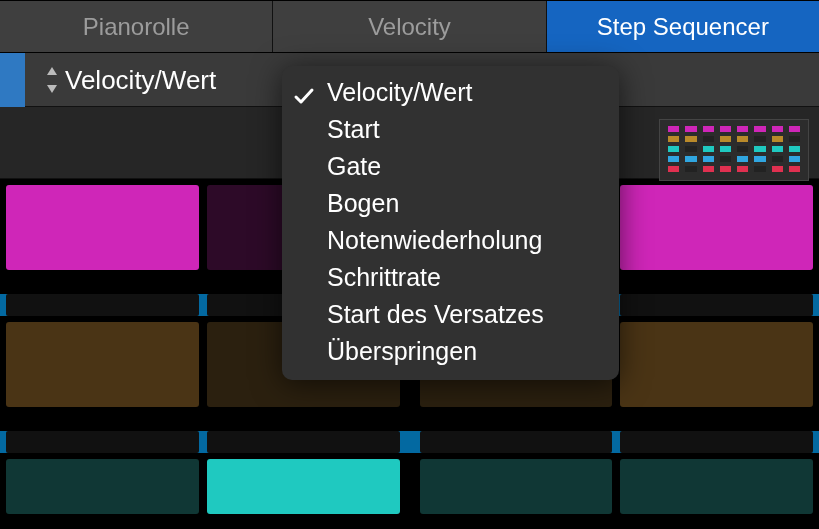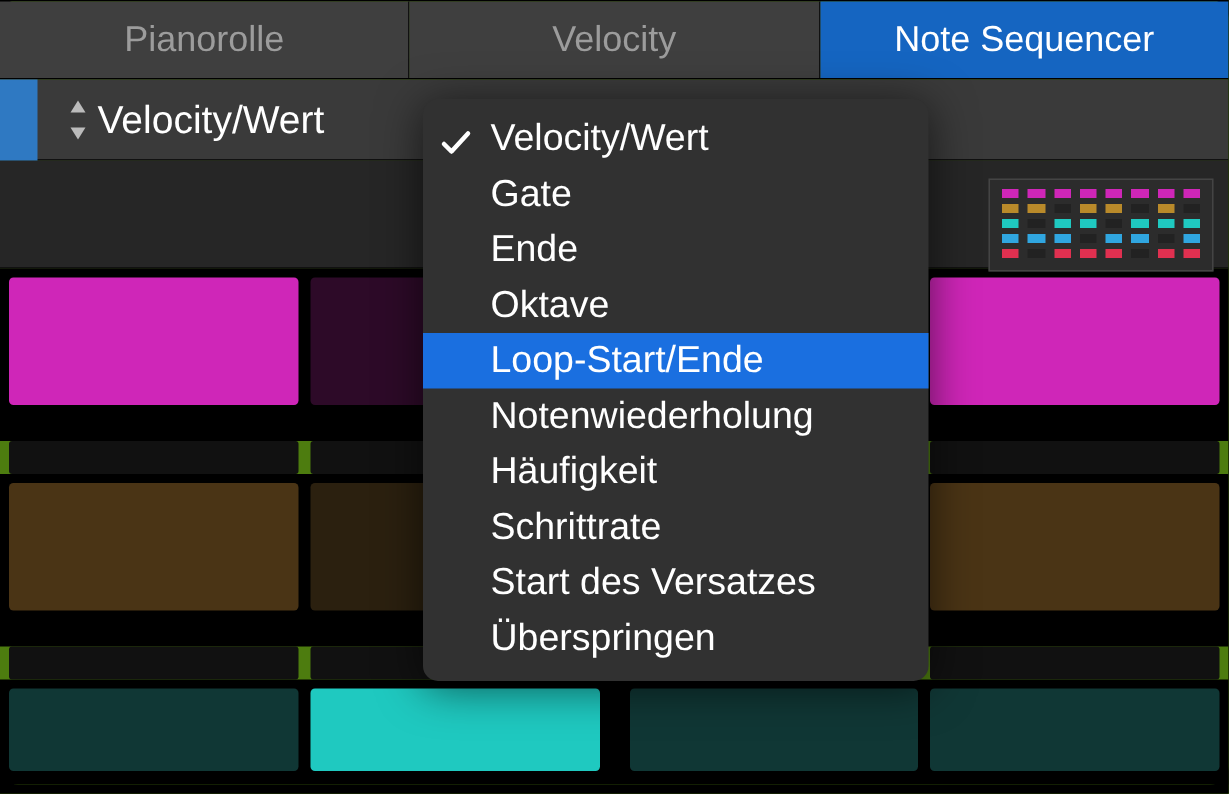--- a/index.html
+++ b/index.html
@@ -1,18 +1,18 @@
 <!DOCTYPE html>
 <html><head>
 <meta charset="utf-8">
 <style>
   * { box-sizing: border-box; margin: 0; padding: 0; }
   html, body { width: 819px; height: 529px; overflow: hidden; background: #000; font-family: -apple-system, "Helvetica Neue", Arial, sans-serif; }
 
-  .root { position: relative; width: 819px; height: 523px; background: #4d7c0f; border-radius: 12px; }
+  .root { position: relative; width: 819px; height: 523px; background: #0369a1; border-radius: 12px; }
 
   
   .tabbar { display: flex; height: 53px; border-top: 1px solid #000; border-bottom: 1px solid #000; }
   .tab { flex: 1; display: flex; align-items: center; justify-content: center; font-size: 24px; background: #3f3f3f; color: #9c9c9c; cursor: pointer; border-right: 1px solid #111; }
   .tab:last-child { border-right: none; }
   .tab.active { background: #1565c1; color: #fff; }
 
   
   .paramrow { position: relative; height: 54px; background: #3a3a3a; display: flex; align-items: center; border-bottom: 1px solid #111; }
   .paramrow .bluepatch { width: 25px; height: 54px; background: #2f79c2; }
@@ -49,21 +49,21 @@
   .popup .check { position:absolute; left:10px; top:50%; transform:translateY(-50%); width:24px; height:24px; color:#fff; }
 </style>
 </head>
 <body>
 
 <div class="root">
 
   <div class="tabbar">
     <div class="tab">Pianorolle</div>
     <div class="tab">Velocity</div>
-    <div class="tab active">Note Sequencer</div>
+    <div class="tab active">Step Sequencer</div>
   </div>
 
   <div class="paramrow">
     <div class="bluepatch"></div>
     <div class="carets">
       <svg width="14" height="30" viewBox="0 0 14 30">
         <polygon points="7,2 12,10 2,10" fill="#bbb"></polygon>
         <polygon points="2,20 12,20 7,28" fill="#bbb"></polygon>
       </svg>
     </div>
@@ -175,24 +175,22 @@
     <div class="half">
       <div class="stepcell teal-dim" style="height:55px"></div>
       <div class="stepcell teal-dim" style="height:55px"></div>
     </div>
   </div>
 
   <div class="popup" id="popup">
       <div class="item"><span class="check"><svg width="24" height="24" viewBox="0 0 24 24">
             <polyline points="4,13 9,18 20,6" fill="none" stroke="#fff" stroke-width="3" stroke-linecap="round" stroke-linejoin="round"></polyline>
           </svg></span><span>Velocity/Wert</span></div>
+      <div class="item"><span>Start</span></div>
       <div class="item"><span>Gate</span></div>
-      <div class="item"><span>Ende</span></div>
-      <div class="item"><span>Oktave</span></div>
-      <div class="item hl"><span>Loop-Start/Ende</span></div>
+      <div class="item"><span>Bogen</span></div>
       <div class="item"><span>Notenwiederholung</span></div>
-      <div class="item"><span>Häufigkeit</span></div>
       <div class="item"><span>Schrittrate</span></div>
       <div class="item"><span>Start des Versatzes</span></div>
       <div class="item"><span>Überspringen</span></div>
     </div>
 
 </div>
 
 </body></html>

